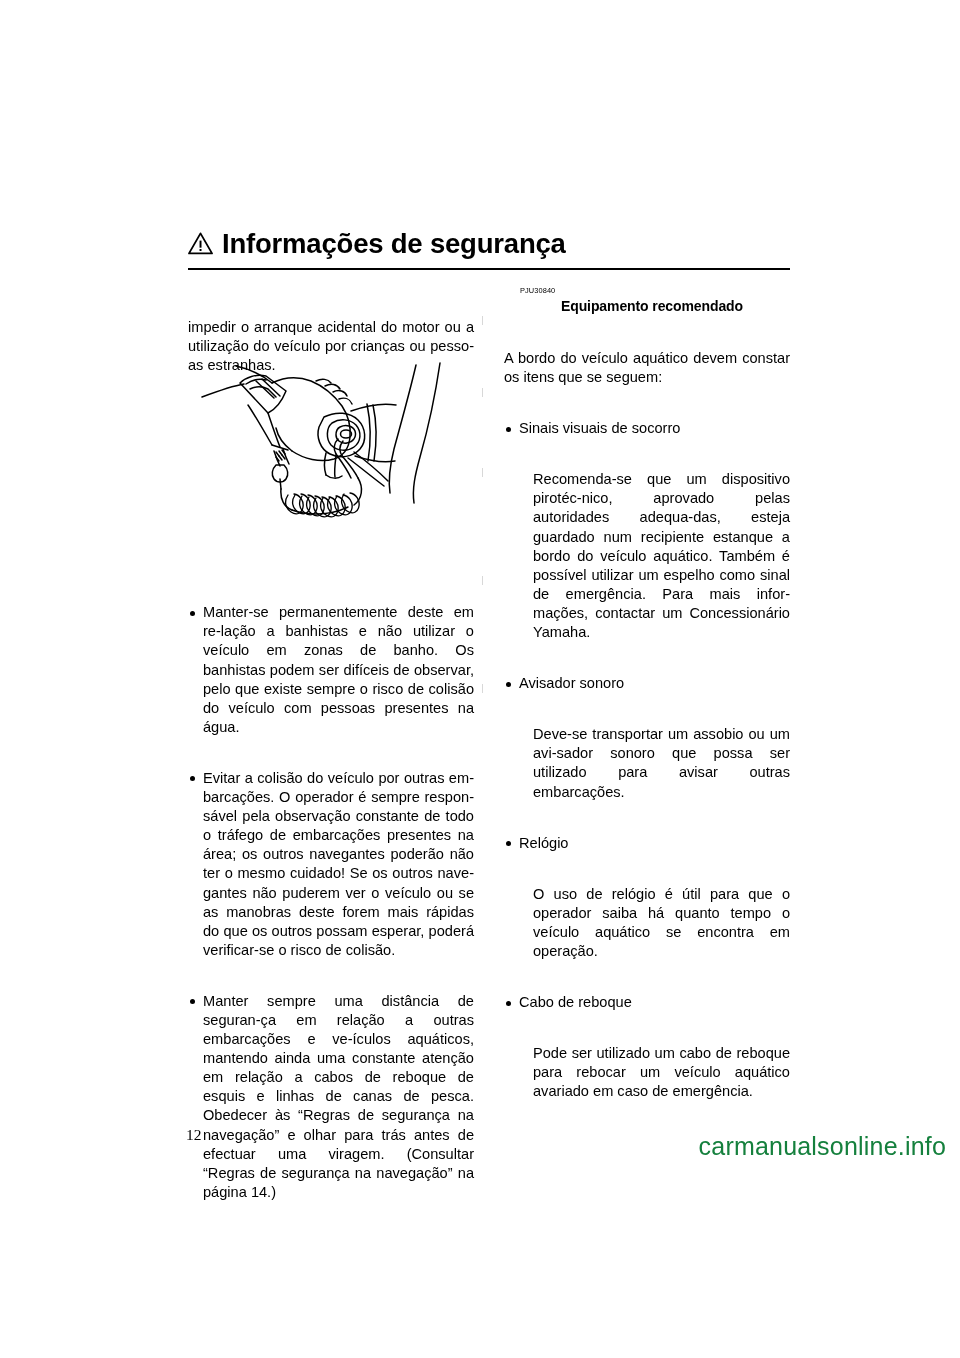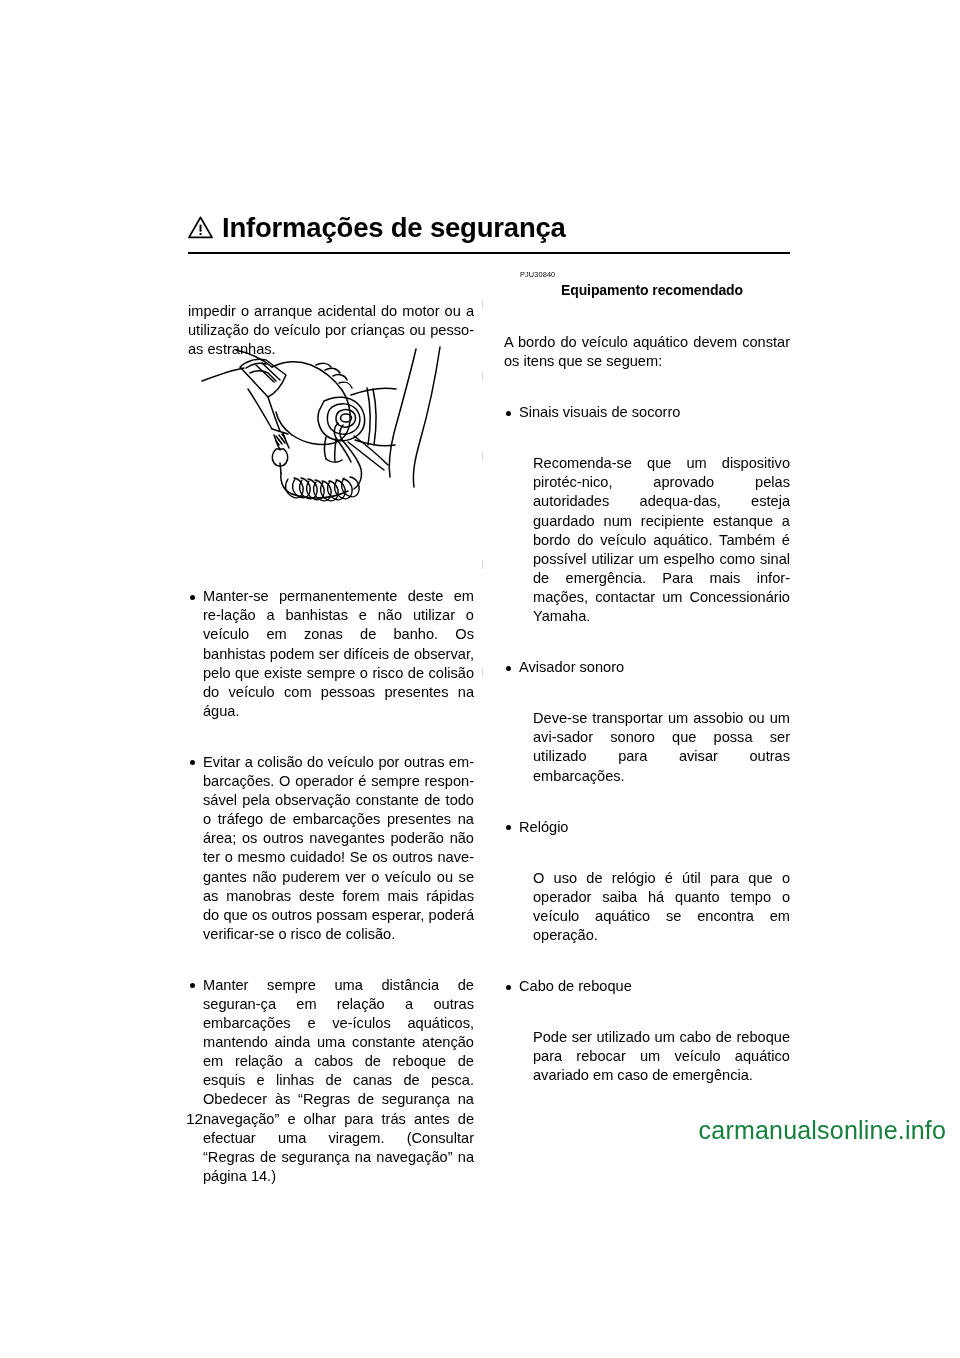--- a/index.html
+++ b/index.html
@@ -12,21 +12,21 @@
     height: 1358px;
     position: relative;
     font-family: "Liberation Sans", sans-serif;
     color: #000000;
     overflow: hidden;
   }
 
   
   #page {
     position: absolute;
-    left: 0; top: 0;
+    left: 0; top: 16px;
     width: 960px;
     height: 1160px;
     background: #ffffff;
   }
 
   
   #header {
     position: absolute;
     left: 188px;
     top: 214px;
@@ -133,20 +133,21 @@
   }
   #figure svg { display: block; width: 100%; height: 100%; }
 
   
   #folio {
     position: absolute;
     left: 186px;
     top: 1110px;
     font-size: 15.5px;
     line-height: 18px;
+    font-family: Liberation Serif, serif;
   }
 
   
   #watermark {
     position: absolute;
     right: 14px;
     bottom: 16px;
     font-size: 25px;
     line-height: 28px;
     color: #15803d;

